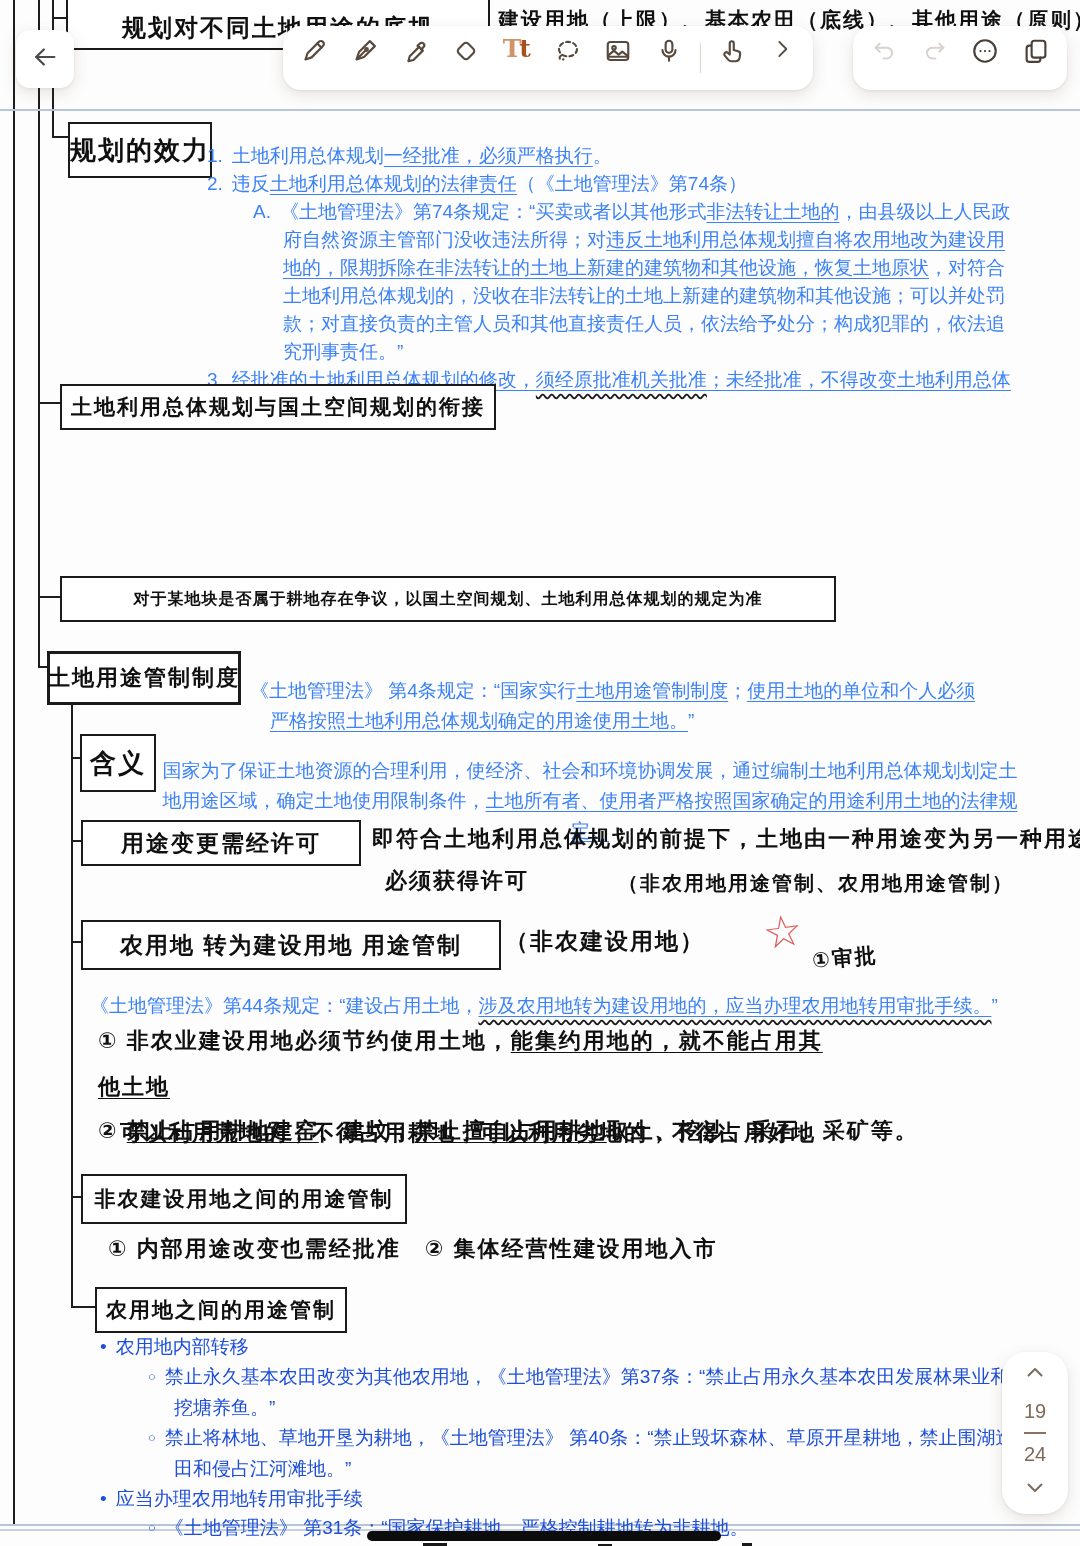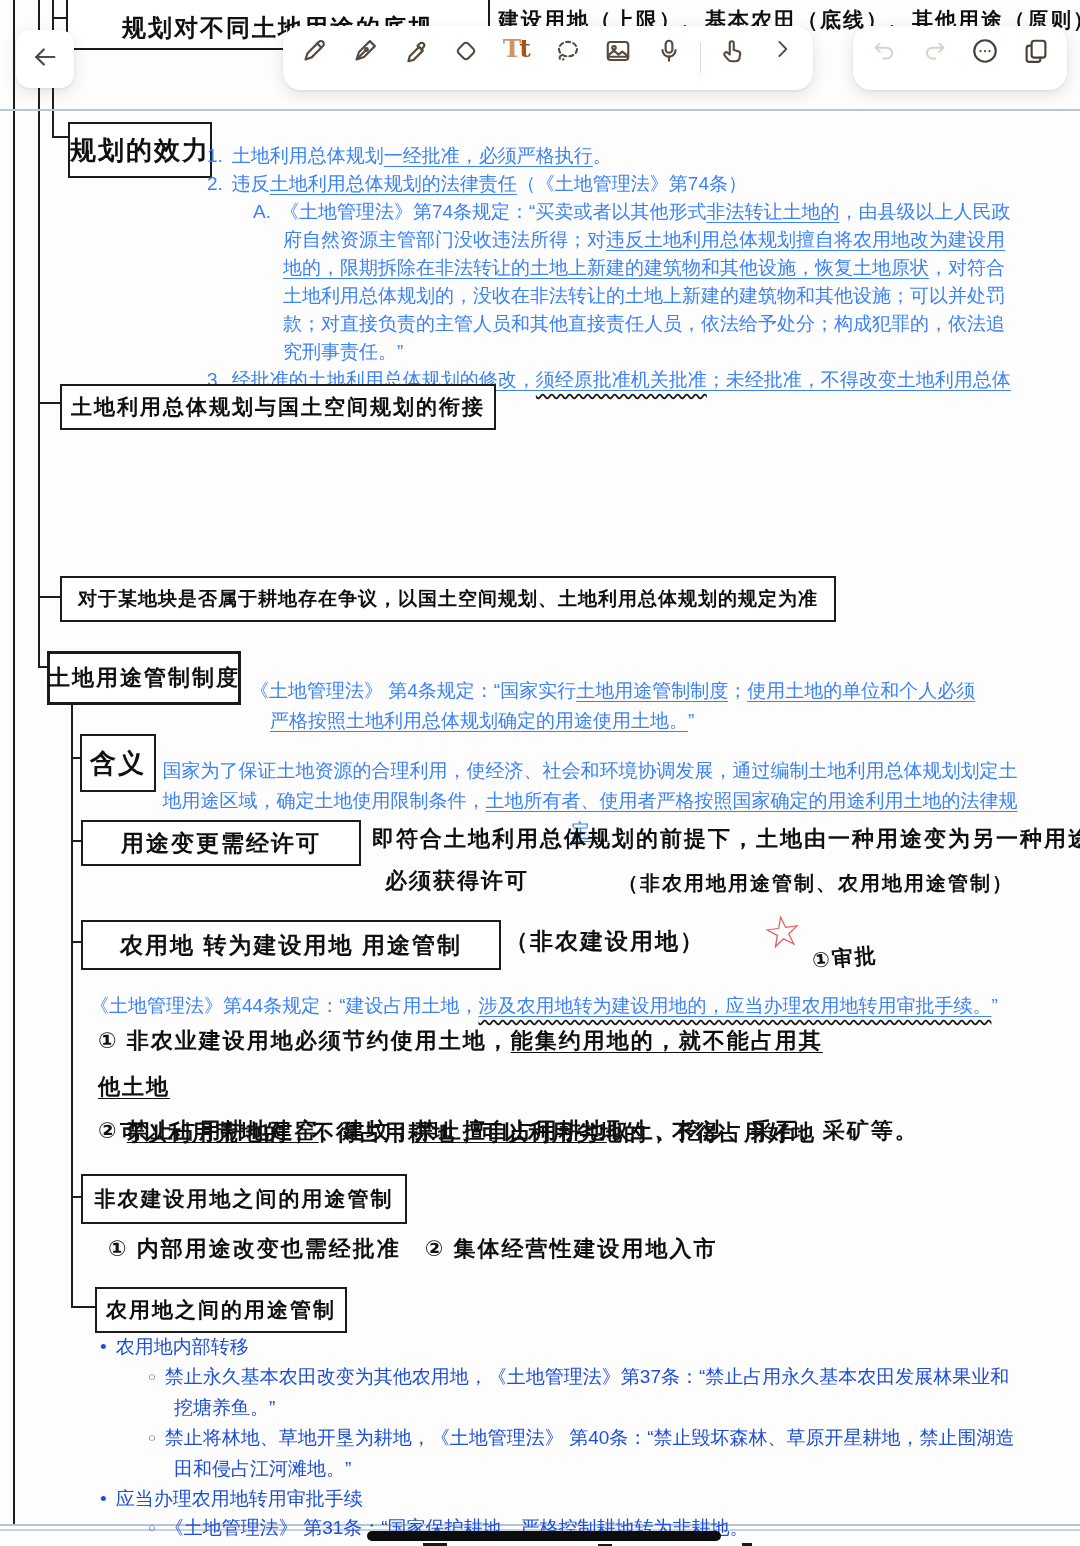--- a/index.html
+++ b/index.html
@@ -205,21 +205,21 @@
     <div class="hang"><span class="mk1">2.</span><span><span>违反</span><span class="u">土地利用总体规划的法律责任</span><span>（《土地管理法》第74条）</span></span></div>
     <div class="hang" style="margin-left:46px;"><span class="mk1">A.</span><span><span>《土地管理法》第74条规定：“买卖或者以其他形式</span><span class="u">非法转让土地的</span><span>，由县级以上人民政府自然资源主管部门没收违法所得；对</span><span class="u">违反土地利用总体规划擅自将农用地改为建设用地的，限期拆除在非法转让的土地上新建的建筑物和其他设施，恢复土地原状</span><span>，对符合土地利用总体规划的，没收在非法转让的土地上新建的建筑物和其他设施；可以并处罚款；对直接负责的主管人员和其他直接责任人员，依法给予处分；构成犯罪的，依法追究刑事责任。”</span></span></div>
     <div class="hang"><span class="mk1">3.</span><span><span class="u">经批准的土地利用总体规划的修改，</span><span class="u"><span class="w">须经原批准机关批准</span></span><span class="u">；</span><span class="u">未经批准，不得改变土地利用总体规划确定的土地用途。</span></span></div>
   </div>
 
   <div class="hwbox" style="left:60px;top:384px;width:432px;height:42px;">
     <span class="hw" style="font-size:21px;">土地利用总体规划与国土空间规划的衔接</span>
   </div>
 
   <div class="hwbox" style="left:60px;top:576px;width:772px;height:42px;">
-    <span class="hw" style="font-size:19px;letter-spacing:1px;">对于某地块是否属于耕地存在争议，以国土空间规划、土地利用总体规划的规定为准</span>
+    <span class="hw" style="font-size:16px;letter-spacing:1px;">对于某地块是否属于耕地存在争议，以国土空间规划、土地利用总体规划的规定为准</span>
   </div>
 
   <div class="hwbox" style="left:47px;top:651px;width:188px;height:48px;border-width:3px;">
     <span class="hw" style="font-size:22px;">土地用途管制制度</span>
   </div>
   <div class="typ" style="left:250px;top:658px;width:706px;line-height:30px;padding-left:20px;text-indent:-20px;"><span>《土地管理法》 第4条规定：“国家实行</span><span class="u">土地用途管制制度</span><span>；</span><span class="u">使用土地的单位和个人必须严格按照土地利用总体规划确定的用途使用土地。</span><span>”</span></div>
 
   <div class="hwbox" style="left:80px;top:734px;width:72px;height:54px;">
     <span class="hw" style="font-size:26px;">含义</span>
   </div>
@@ -254,19 +254,38 @@
     <span class="hw" style="font-size:21px;">农用地之间的用途管制</span>
   </div>
   <div class="bullets" style="left:100px;top:1332px;width:915px;">
     <div class="bl1"><span class="mk1">•</span><span>农用地内部转移</span></div>
     <div class="bl2"><span class="mk2">○</span><span>禁止永久基本农田改变为其他农用地，《土地管理法》第37条：“禁止占用永久基本农田发展林果业和挖塘养鱼。”</span></div>
     <div class="bl2"><span class="mk2">○</span><span>禁止将林地、草地开垦为耕地，《土地管理法》 第40条：“禁止毁坏森林、草原开星耕地，禁止围湖造田和侵占江河滩地。”</span></div>
     <div class="bl1"><span class="mk1">•</span><span>应当办理农用地转用审批手续</span></div>
     <div class="bl2"><span class="mk2">○</span><span>《土地管理法》 第31条：“国家保护耕地，严格控制耕地转为非耕地。</span></div>
   </div>
 
+  <div class="pnav">
+    <button class="tbtn" style="height:30px;">
+      <span>
+          <svg width="24" height="24" viewBox="0 0 24 24" class="ic" style="stroke:#7d6a5b;stroke-width:2;">
+        <path d="M5.5 14.5L12 8l6.5 6.5"></path>
+          </svg>
+        </span>
+    </button>
+    <span>19</span>
+    <span class="sep"></span>
+    <span>24</span>
+    <button class="tbtn" style="height:30px;">
+      <span>
+          <svg width="24" height="24" viewBox="0 0 24 24" class="ic" style="stroke:#7d6a5b;stroke-width:2;">
+        <path d="M5.5 9.5L12 16l6.5-6.5"></path>
+          </svg>
+        </span>
+    </button>
+  </div>
 
   <div class="abs" style="left:367px;top:1531px;width:354px;height:10px;background:#0c0c0c;border-radius:5px;"></div>
   <div class="abs" style="left:423px;top:1543px;width:24px;height:3px;background:#1a1a1a;"></div>
   <div class="abs" style="left:598px;top:1544px;width:14px;height:2px;background:#1a1a1a;"></div>
   <div class="abs" style="left:742px;top:1543px;width:10px;height:3px;background:#1a1a1a;"></div>
 
 </div>
 
 </body></html>

